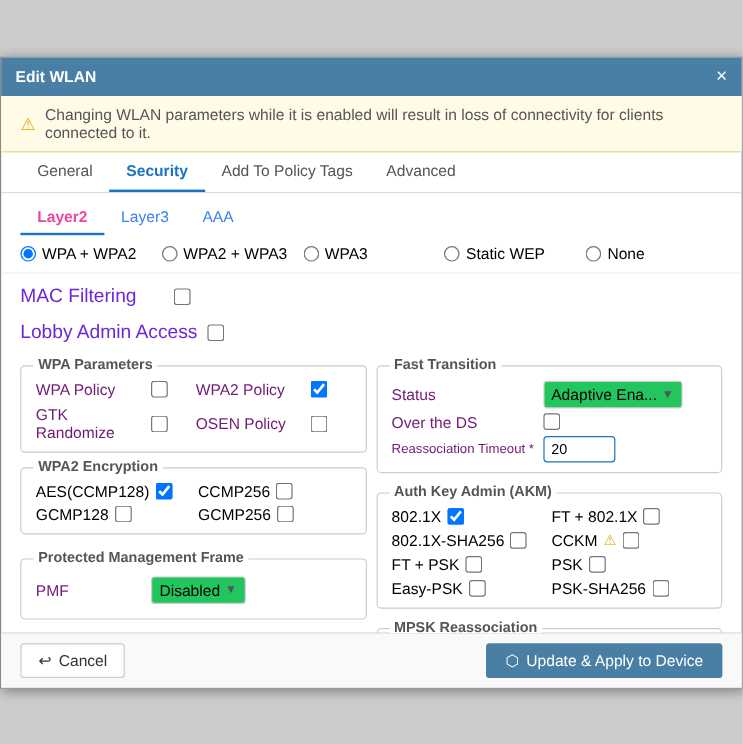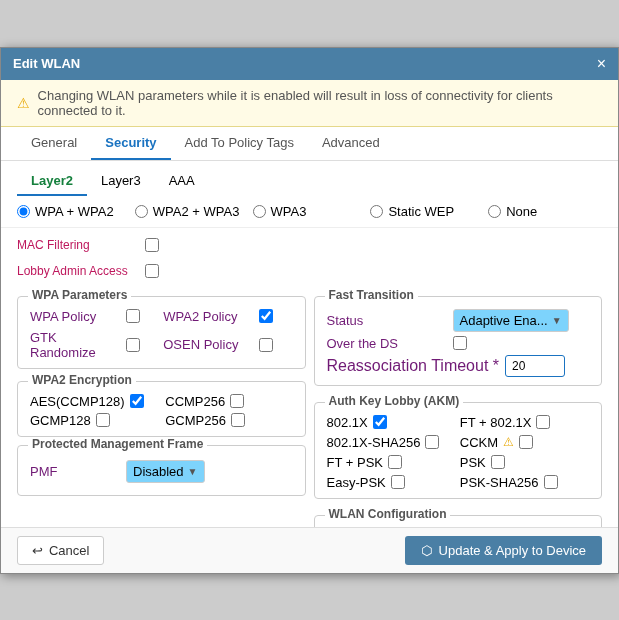--- a/index.html
+++ b/index.html
@@ -6,37 +6,37 @@
     body { background: #ccc; display: flex; justify-content: center; align-items: center; height: 620px; width: 619px; }
     .modal { background: #fff; border: 1px solid #888; width: 619px; height: 527px; display: flex; flex-direction: column; box-shadow: 2px 2px 10px rgba(0,0,0,0.4); }
     .modal-header { background: #4a7fa5; color: #fff; padding: 7px 12px; display: flex; justify-content: space-between; align-items: center; font-size: 14px; font-weight: bold; }
     .close-btn { color: #fff; cursor: pointer; font-size: 16px; background: none; border: none; }
     .warning-bar { background: #fffbe6; border-bottom: 1px solid #e5d88a; padding: 8px 16px; display: flex; align-items: center; gap: 8px; font-size: 12px; color: #555; }
     .warn-icon { color: #e8a700; font-size: 14px; }
     .tabs-top { display: flex; padding: 0 16px; border-bottom: 1px solid #ddd; gap: 0; }
     .tab { padding: 8px 14px; cursor: pointer; color: #555; border-bottom: 2px solid transparent; font-size: 13px; }
     .tab.active { color: #1a73c1; border-bottom: 2px solid #1a73c1; font-weight: bold; }
     .tabs-second { display: flex; padding: 6px 16px 0 16px; gap: 0; }
-    .tab2 { padding: 6px 14px; cursor: pointer; color: #000000; border-bottom: 2px solid transparent; font-size: 13px; }
-    .tab2.active { color: #15803d; border-bottom: 2px solid #1a73c1; font-weight: bold; }
+    .tab2 { padding: 6px 14px; cursor: pointer; color: #3b82f6; border-bottom: 2px solid transparent; font-size: 13px; }
+    .tab2.active { color: #ec4899; border-bottom: 2px solid #1a73c1; font-weight: bold; }
     .radio-row { display: flex; align-items: center; gap: 4px; padding: 8px 16px; border-bottom: 1px solid #eee; }
     .radio-option { display: flex; align-items: center; gap: 5px; flex: 1; white-space: nowrap; font-size: 12.5px; cursor: pointer; }
     .radio-option input[type=radio] { cursor: pointer; }
     .content-area { flex: 1; overflow-y: auto; padding: 8px 16px; display: flex; flex-direction: column; gap: 8px; }
     .row-item { display: flex; align-items: center; gap: 8px; padding: 2px 0; }
-    .row-label { color: #be185d; min-width: 120px; font-size: 12px; }
+    .row-label { color: #6d28d9; min-width: 120px; font-size: 16px; }
     .section-box { border: 1px solid #ccc; border-radius: 4px; padding: 8px 12px; position: relative; }
     .section-title { position: absolute; top: -9px; left: 10px; background: #fff; padding: 0 4px; font-size: 12px; color: #555; font-weight: bold; }
     .two-col { display: flex; gap: 0; }
     .left-col { flex: 1; display: flex; flex-direction: column; gap: 4px; padding-right: 8px; }
     .right-col { flex: 1; display: flex; flex-direction: column; gap: 8px; }
     .param-row { display: flex; align-items: center; gap: 6px; font-size: 12.5px; }
     .param-label { min-width: 90px; color: #701a75; }
     input[type=checkbox] { cursor: pointer; width: 14px; height: 14px; }
-    .select-box { border: 1px solid #ccc; border-radius: 3px; padding: 3px 6px; font-size: 12px; cursor: pointer; background: #7dd3fc; display: inline-flex; align-items: center; gap: 4px; }
+    .select-box { border: 1px solid #ccc; border-radius: 3px; padding: 3px 6px; font-size: 12px; cursor: pointer; background: #22c55e; display: inline-flex; align-items: center; gap: 4px; }
     .select-arrow { font-size: 10px; color: #555; }
     .input-box { border: 1px solid #1a73c1; border-radius: 3px; padding: 3px 6px; font-size: 12px; width: 60px; }
     .footer { border-top: 1px solid #ddd; padding: 8px 16px; display: flex; justify-content: space-between; align-items: center; background: #f9f9f9; }
     .cancel-btn { border: 1px solid #ccc; background: #fff; padding: 6px 14px; border-radius: 3px; cursor: pointer; display: flex; align-items: center; gap: 6px; font-size: 13px; color: #333; }
     .update-btn { background: #4a7fa5; color: #fff; border: none; padding: 7px 16px; border-radius: 3px; cursor: pointer; display: flex; align-items: center; gap: 6px; font-size: 13px; }
     .akm-item { display: flex; align-items: center; gap: 5px; font-size: 12px; }
     .warn-small { color: #e8a700; font-size: 12px; }
     .enc-grid { display: grid; grid-template-columns: 1fr 1fr; gap: 4px 8px; }
     .enc-item { display: flex; align-items: center; gap: 5px; font-size: 12px; }
   </style>
@@ -144,21 +144,21 @@
               <span>GCMP128</span>
               <input type="checkbox" style="">
             </div>
             <div class="enc-item">
               <span>GCMP256</span>
               <input type="checkbox" style="">
             </div>
           </div>
         </div>
 
-        <div class="section-box" style="margin-top:4px;">
+        <div class="section-box" style="margin-top:16px;">
           <div class="section-title">Protected Management Frame</div>
           <div class="param-row" style="padding-top:6px; padding-bottom:4px;">
             <span class="param-label">PMF</span>
             <div class="select-box">
               <span>Disabled</span>
               <span class="select-arrow">▼</span>
             </div>
           </div>
         </div>
       </div>
@@ -173,28 +173,28 @@
               <div class="select-box">
                 <span>Adaptive Ena...</span>
                 <span class="select-arrow">▼</span>
               </div>
             </div>
             <div class="param-row">
               <span class="param-label" style="min-width:120px;">Over the DS</span>
               <input type="checkbox" style="">
             </div>
             <div class="param-row">
-              <span class="param-label" style="min-width:120px; font-size:16px;">Reassociation Timeout *</span>
+              <span class="param-label" style="min-width:120px; font-size:11px;">Reassociation Timeout *</span>
               <input type="text" class="input-box" value="20" style="">
             </div>
           </div>
         </div>
 
         <div class="section-box" style="margin-top:8px;">
-          <div class="section-title">Auth Key Lobby (AKM)</div>
+          <div class="section-title">Auth Key Admin (AKM)</div>
           <div style="display:grid; grid-template-columns:1fr 1fr; gap:5px 4px; padding-top:4px;">
 
             <div class="akm-item">
               <span>802.1X</span>
               <input type="checkbox" checked="" style="">
             </div>
 
             <div class="akm-item">
               <span>FT + 802.1X</span>
               <input type="checkbox" style="">
@@ -221,21 +221,21 @@
               <input type="checkbox" style="">
             </div>
             <div class="akm-item">
               <span>PSK-SHA256</span>
               <input type="checkbox" style="">
             </div>
           </div>
         </div>
 
         <div class="section-box" style="margin-top:8px;">
-          <div class="section-title">WLAN Configuration</div>
+          <div class="section-title">MPSK Reassociation</div>
           <div class="param-row" style="padding-top:6px; padding-bottom:4px;">
             <span class="param-label" style="min-width:120px;">Enable MPSK</span>
             <input type="checkbox" style="">
           </div>
         </div>
       </div>
     </div>
   </div>
 
   <div class="footer">

